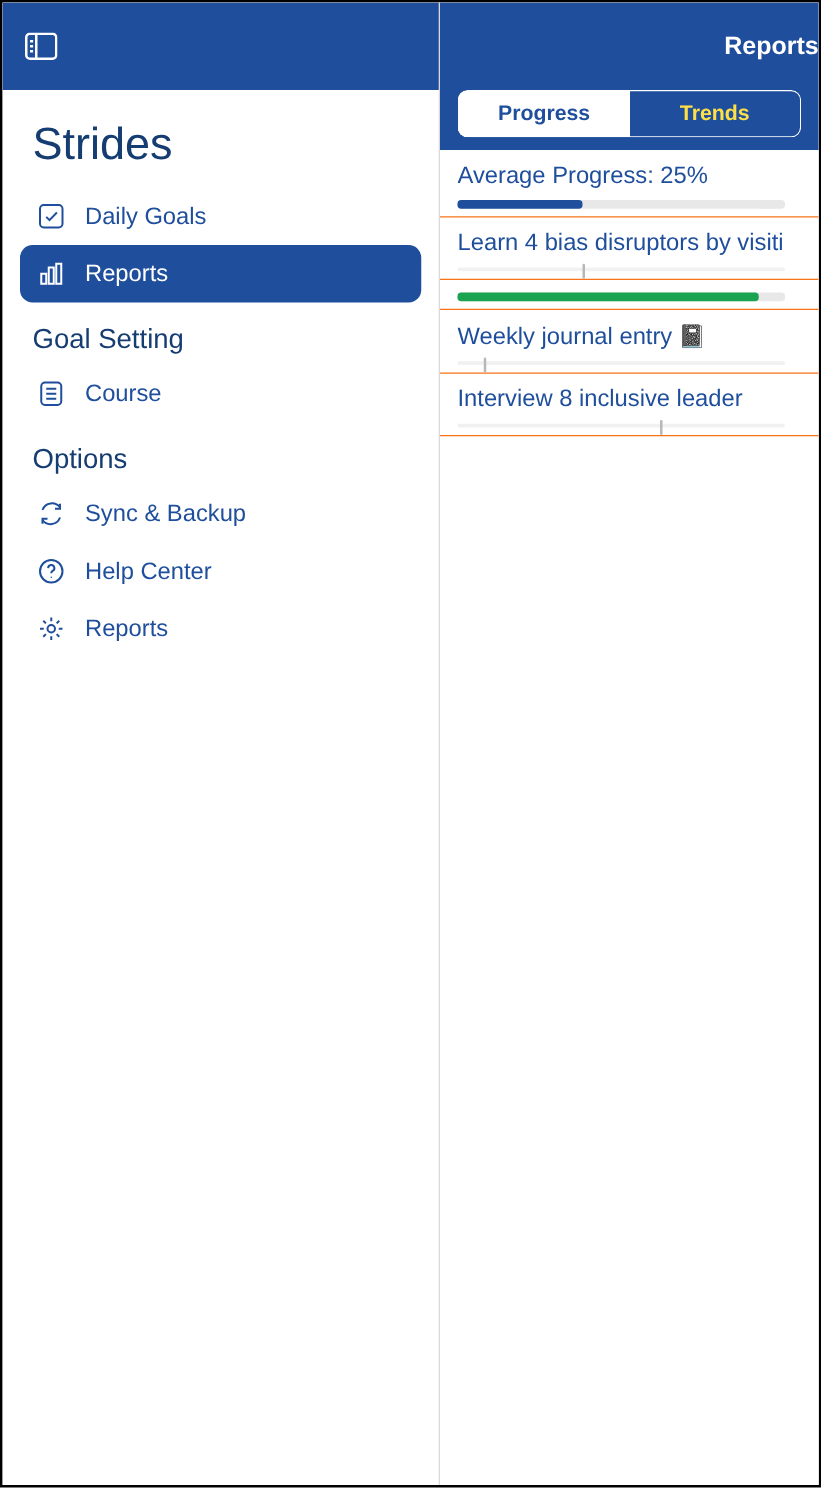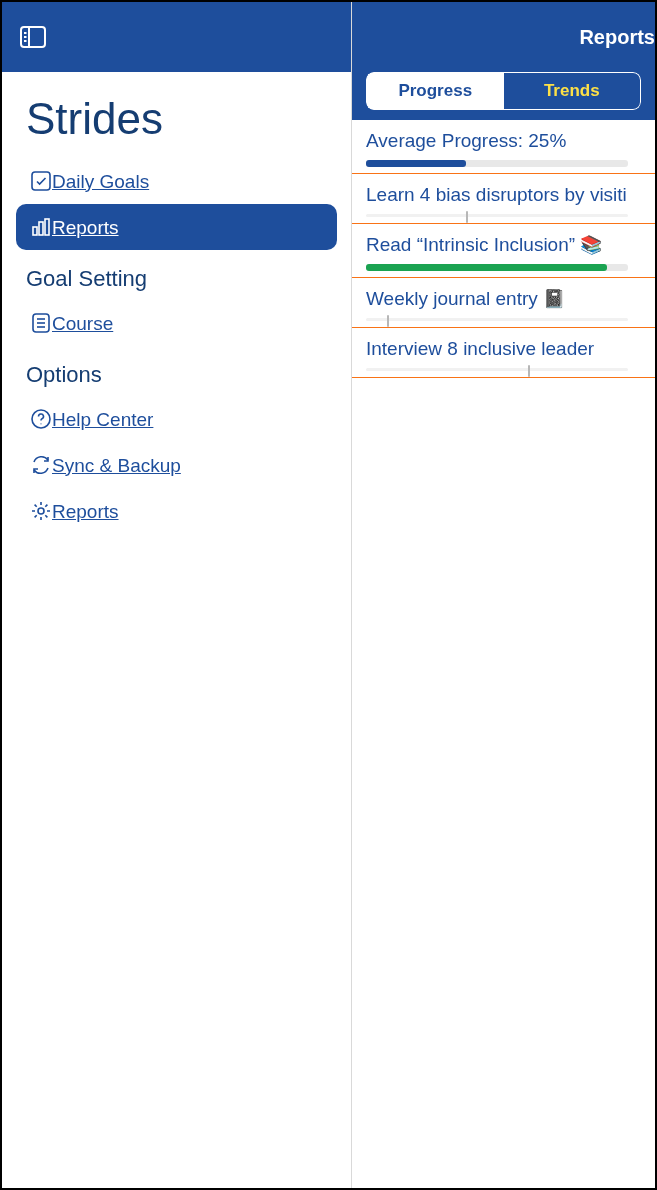--- a/index.html
+++ b/index.html
@@ -28,36 +28,36 @@
     display: flex;
     align-items: center;
     padding: 0 18px;
     color: #fff;
   }
   .panel-icon {
     width: 26px; height: 22px;
     display: flex; align-items: center; justify-content: center;
   }
   .app-title {
-    font-size: 44px;
+    font-size: 36px;
     font-weight: 400;
     color: #153d72;
     padding: 22px 24px 14px 24px;
   }
   .nav-list { display: flex; flex-direction: column; padding: 0 14px; }
   .nav-item {
     display: flex;
     align-items: center;
+    gap: 16px;
     padding: 12px 14px;
     color: #1e4e9c;
     font-size: 19px;
     border-radius: 10px;
     cursor: pointer;
     line-height: 1;
-    text-decoration: underline;
   }
   .nav-item.active {
     background: #1e4e9c;
     color: #fff;
   }
   .nav-icon {
     width: 22px; height: 22px;
     flex: 0 0 22px;
     display: flex; align-items: center; justify-content: center;
   }
@@ -208,41 +208,41 @@
       </span>
       <span>Course</span>
     </div>
   </div>
 
   <div class="section-head">Options</div>
   <div class="nav-list">
     <div class="nav-item">
       <span class="nav-icon">
         <svg width="22" height="22" viewBox="0 0 22 22" fill="none" stroke="currentColor" stroke-width="1.6">
-          <circle cx="11" cy="11" r="9"></circle>
-          <path d="M8.5 8.5a2.5 2.5 0 1 1 3.5 2.3c-.9.4-1 1-1 1.7"></path>
-          <circle cx="11" cy="15.8" r="0.6" fill="currentColor" stroke="none"></circle>
-        </svg>
-      </span>
-      <span>Help Center</span>
-    </div>
-    <div class="nav-item">
-      <span class="nav-icon">
-        <svg width="22" height="22" viewBox="0 0 22 22" fill="none" stroke="currentColor" stroke-width="1.6">
           <path d="M4 8a8 8 0 0 1 14-2"></path>
           <path d="M18 14a8 8 0 0 1-14 2"></path>
           <path d="M18 3v4h-4"></path>
           <path d="M4 19v-4h4"></path>
         </svg>
       </span>
       <span>Sync &amp; Backup</span>
     </div>
     <div class="nav-item">
       <span class="nav-icon">
         <svg width="22" height="22" viewBox="0 0 22 22" fill="none" stroke="currentColor" stroke-width="1.6">
+          <circle cx="11" cy="11" r="9"></circle>
+          <path d="M8.5 8.5a2.5 2.5 0 1 1 3.5 2.3c-.9.4-1 1-1 1.7"></path>
+          <circle cx="11" cy="15.8" r="0.6" fill="currentColor" stroke="none"></circle>
+        </svg>
+      </span>
+      <span>Help Center</span>
+    </div>
+    <div class="nav-item">
+      <span class="nav-icon">
+        <svg width="22" height="22" viewBox="0 0 22 22" fill="none" stroke="currentColor" stroke-width="1.6">
           <circle cx="11" cy="11" r="3"></circle>
           <path d="M11 2v3M11 17v3M2 11h3M17 11h3M4.6 4.6l2.1 2.1M15.3 15.3l2.1 2.1M4.6 17.4l2.1-2.1M15.3 6.7l2.1-2.1"></path>
         </svg>
       </span>
       <span>Reports</span>
     </div>
   </div>
 </div>
 
 <div class="main">
@@ -273,24 +273,20 @@
       <div class="row-title">
         <span>Learn 4 bias disruptors by visiting</span>
         <span class="icon-emoji"></span>
       </div>
       <div class="bar bar-thin">
         <div class="bar-marker" style="left:38%"></div>
       </div>
     </div>
 
     <div class="row">
-      <div class="row-title">
-        <span>Read “Intrinsic Inclusion”</span>
-        <span class="icon-emoji">📚</span>
-      </div>
       <div class="bar bar-thick">
         <div class="bar-fill bar-green" style="width:92%"></div>
       </div>
     </div>
 
     <div class="row">
       <div class="row-title">
         <span>Weekly journal entry</span>
         <span class="icon-emoji">📓</span>
       </div>

